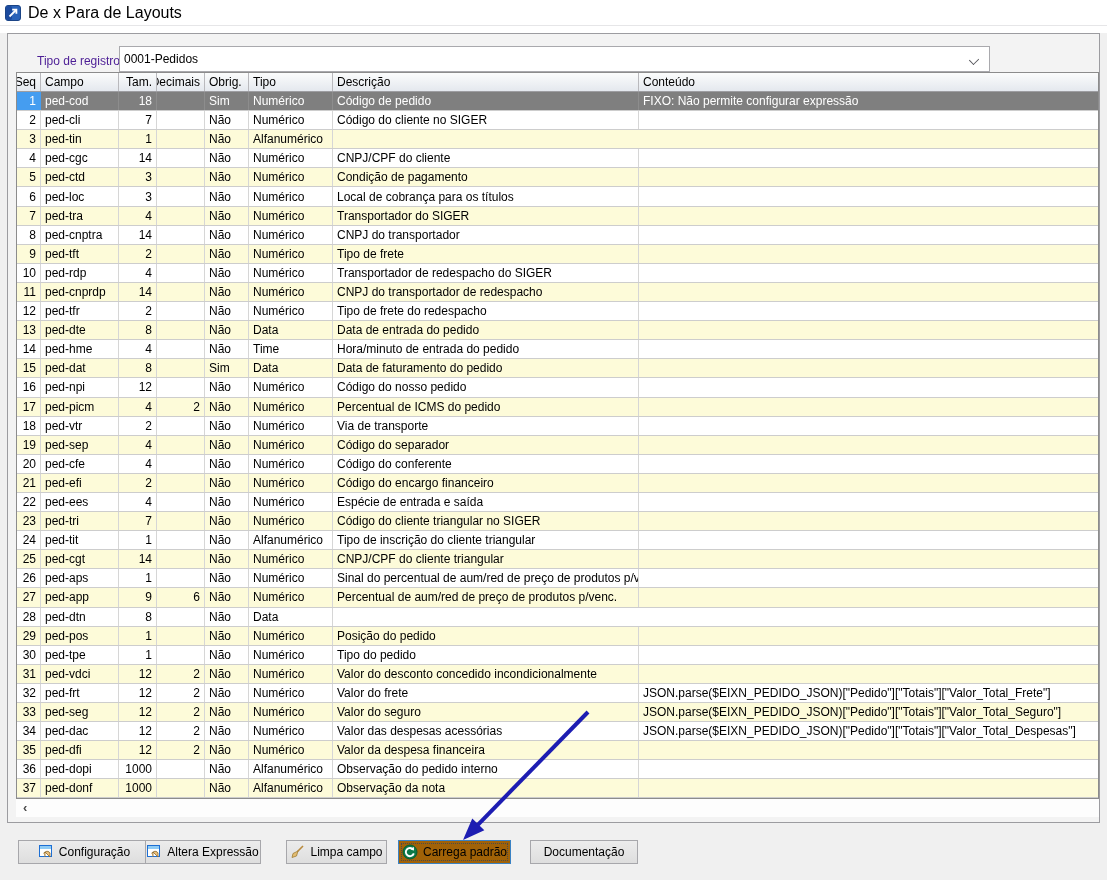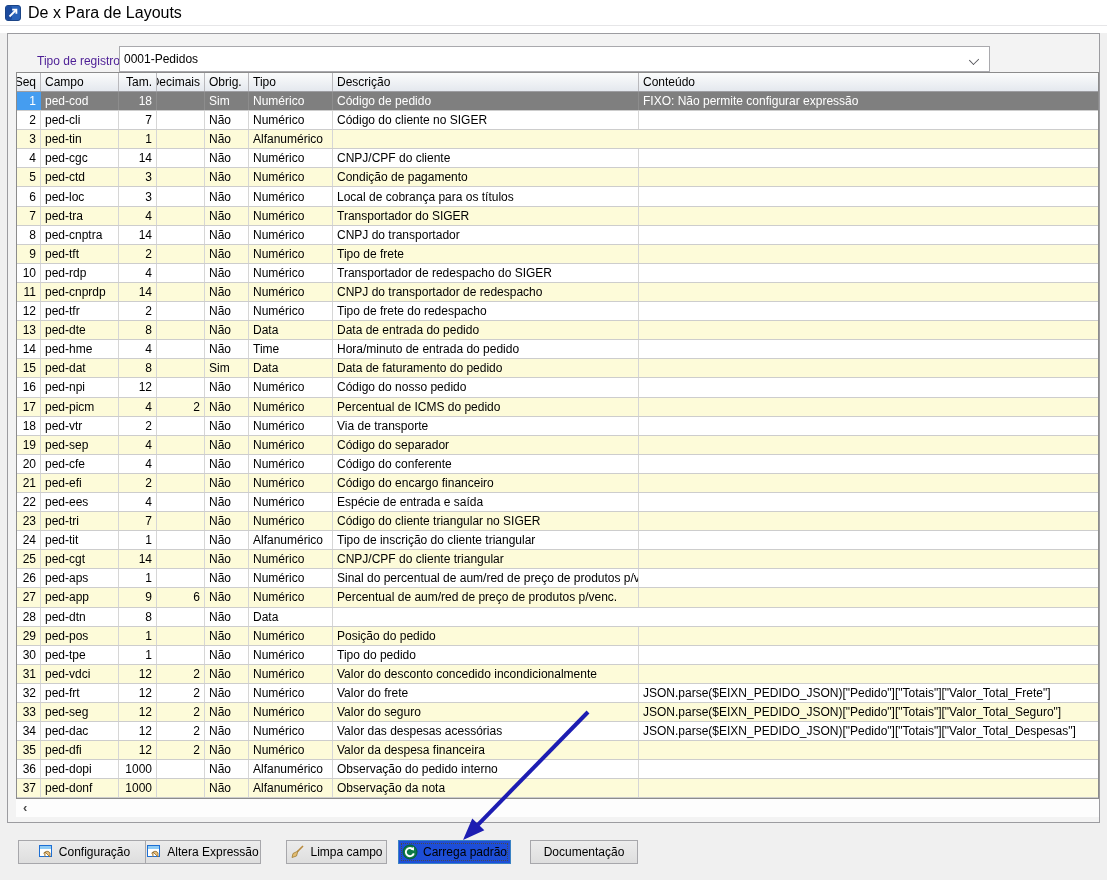--- a/index.html
+++ b/index.html
@@ -74,21 +74,21 @@
   .hscroll .arrow-glyph { line-height:14px; font-weight:bold; }
 
   .btn {
     position:absolute; top:840px; height:24px;
     background:linear-gradient(#ececec,#dedede); border:1px solid #a7a7ab;
     display:flex; align-items:center; justify-content:center; gap:5px;
     font-size:12px; color:#000; cursor:default;
   }
   .btn svg { flex:0 0 auto; }
   .btn.focused {
-    background:#1d4ed8; border:1px solid #3a82c4;
+    background:#a16207; border:1px solid #3a82c4;
     outline:1px dotted #4a4a4a; outline-offset:-4px;
   }
   #btn-config { left:18px;  width:133px; }
   #btn-altera { left:145px; width:116px; }
   #btn-limpa  { left:286px; width:101px;text-align:right; }
   #btn-carrega{ left:398px; width:113px; }
   #btn-doc    { left:530px; width:108px; }
 
   .annotation { position:absolute; left:440px; top:700px; width:170px; height:150px; pointer-events:none; }
 </style>

